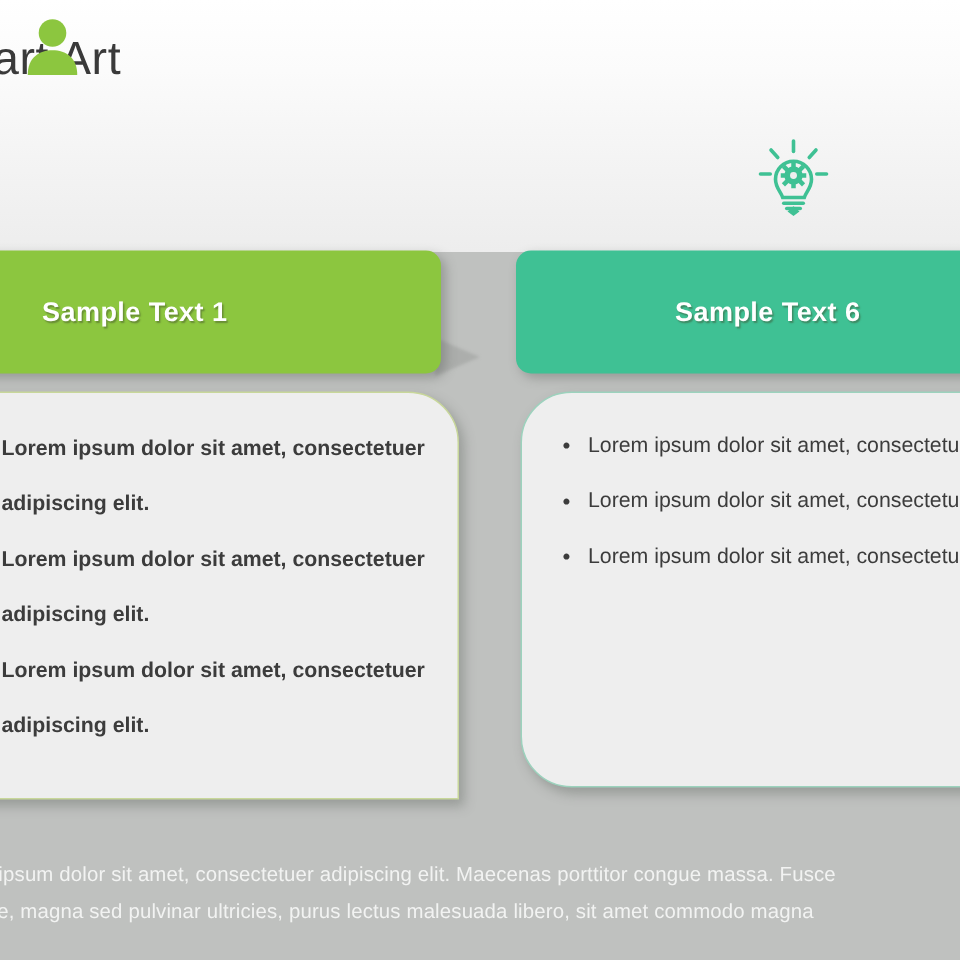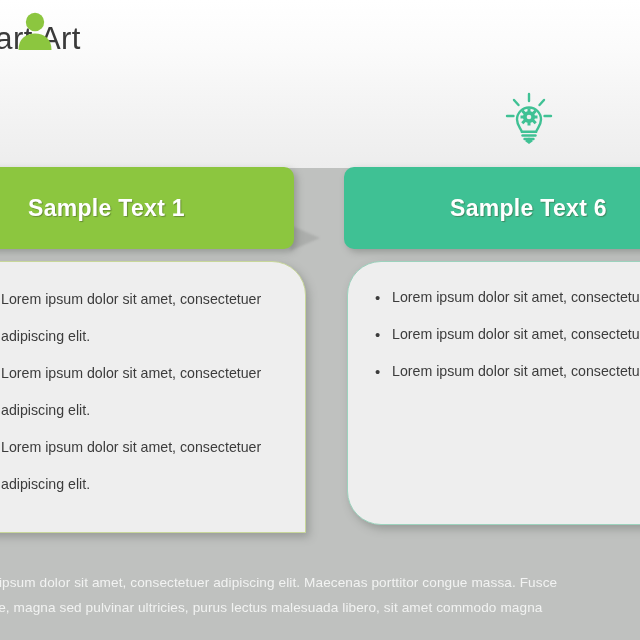--- a/index.html
+++ b/index.html
@@ -69,21 +69,21 @@
 
   
   .hdr {
     position: absolute;
     height: 82px;
     display: flex;
     align-items: center;
     box-sizing: border-box;
   }
   .hdr-title {
-    font-size: 23px;
+    font-size: 18px;
     font-weight: bold;
     color: #ffffff;
     letter-spacing: .3px;
     text-shadow: 1px 1px 1px rgba(60,70,40,.45);
     white-space: nowrap;
   }
 
   .hdr-left {
     left: -58px;
     top: 167px;
@@ -128,20 +128,21 @@
     border-radius: 34px 0 0 34px;
     padding: 22px 20px 0 26px;
   }
 
   .para {
     font-size: 14.2px;
     line-height: 27px;
     color: #3c3c3c;
     margin: 0 0 10px 0;
     white-space: nowrap;
+    font-weight: bold;
   }
 
   .blist {
     list-style: none;
     margin: 0;
     padding: 0;
   }
   .blist li {
     position: relative;
     font-size: 14.2px;

